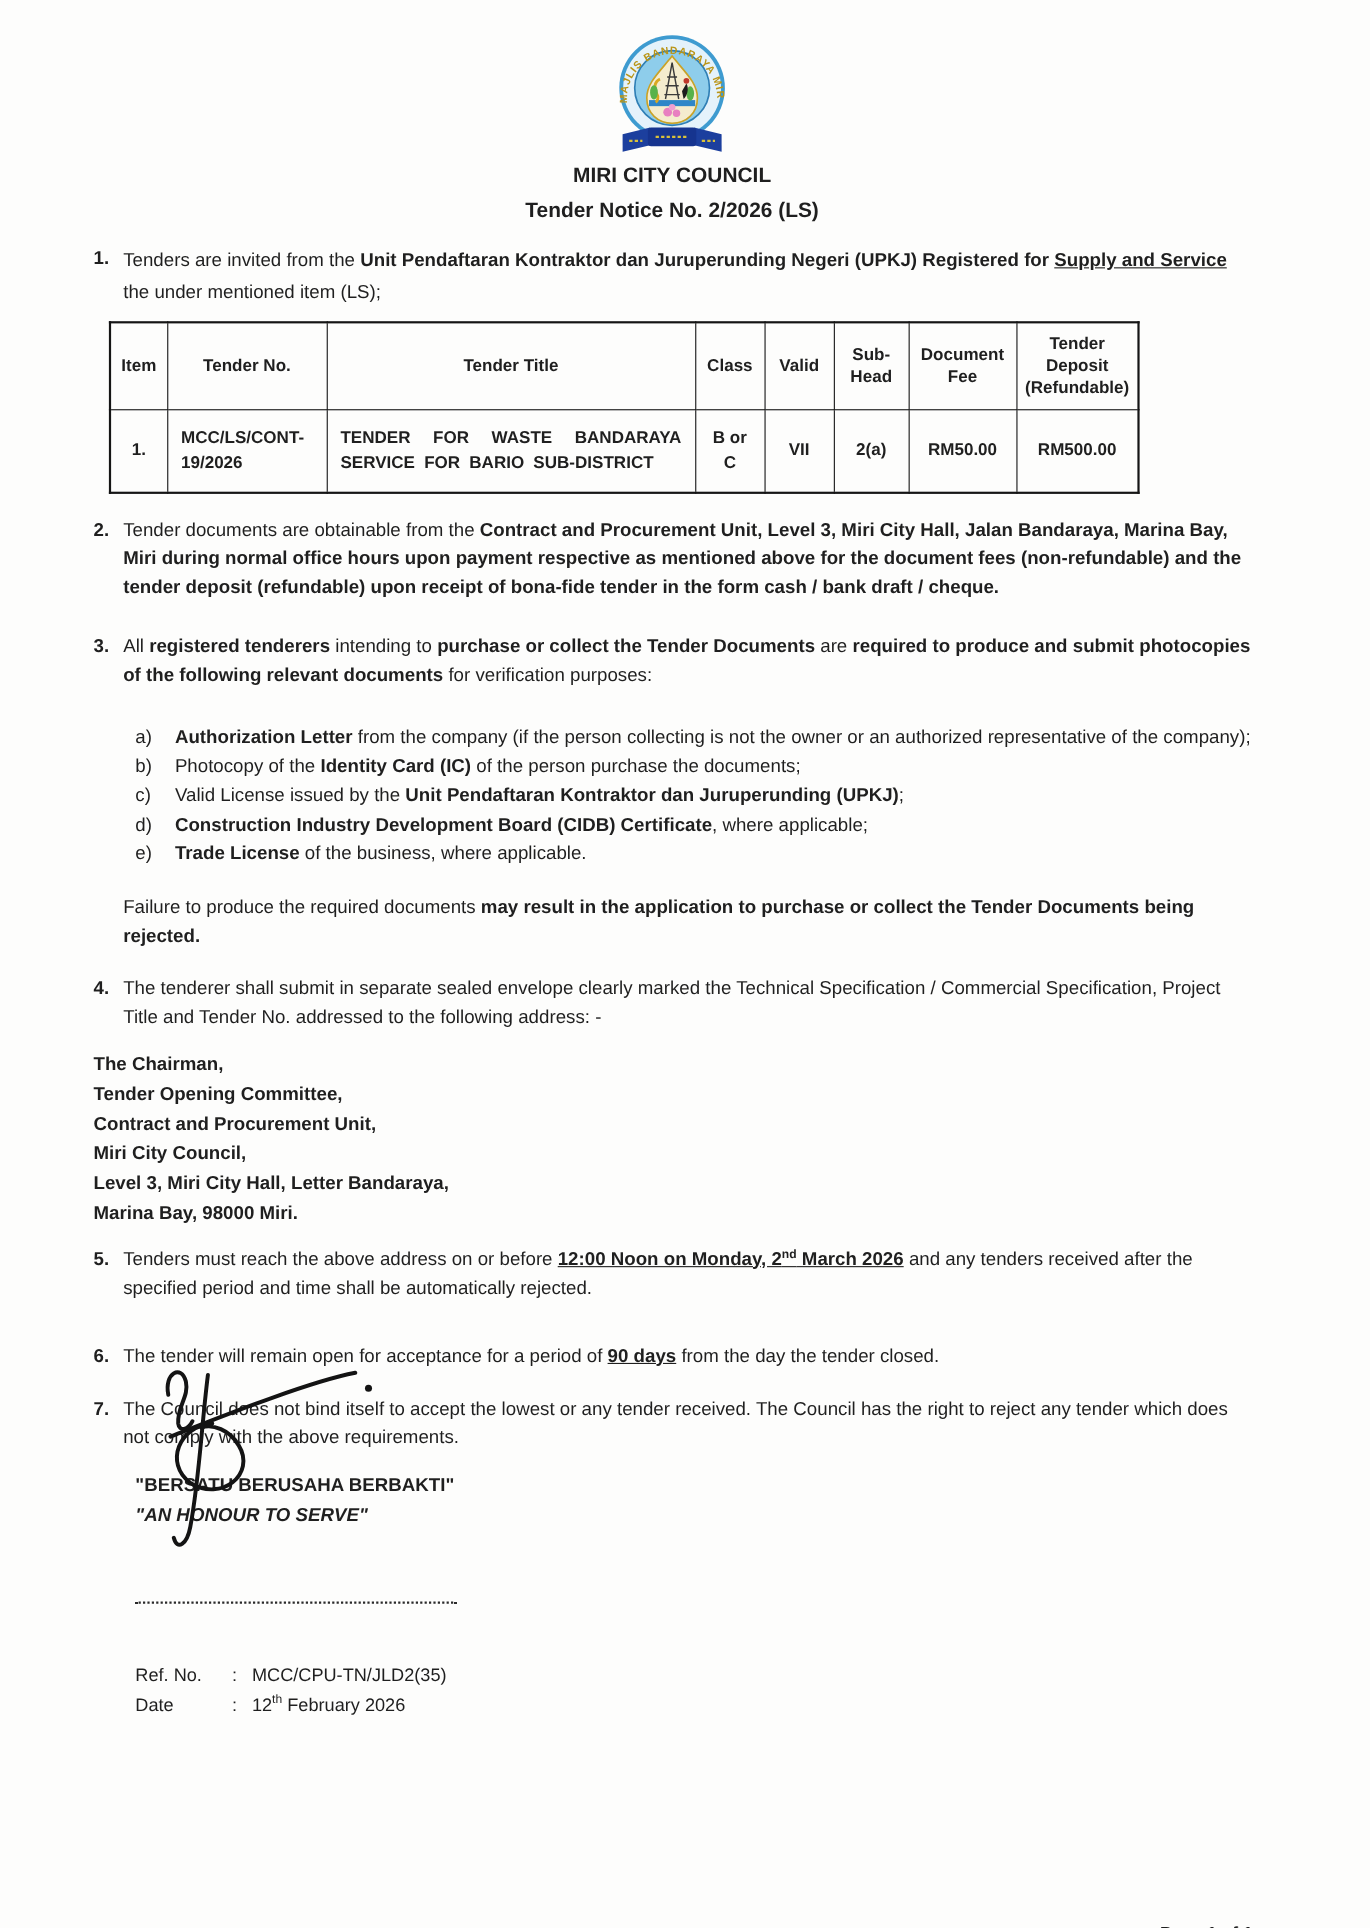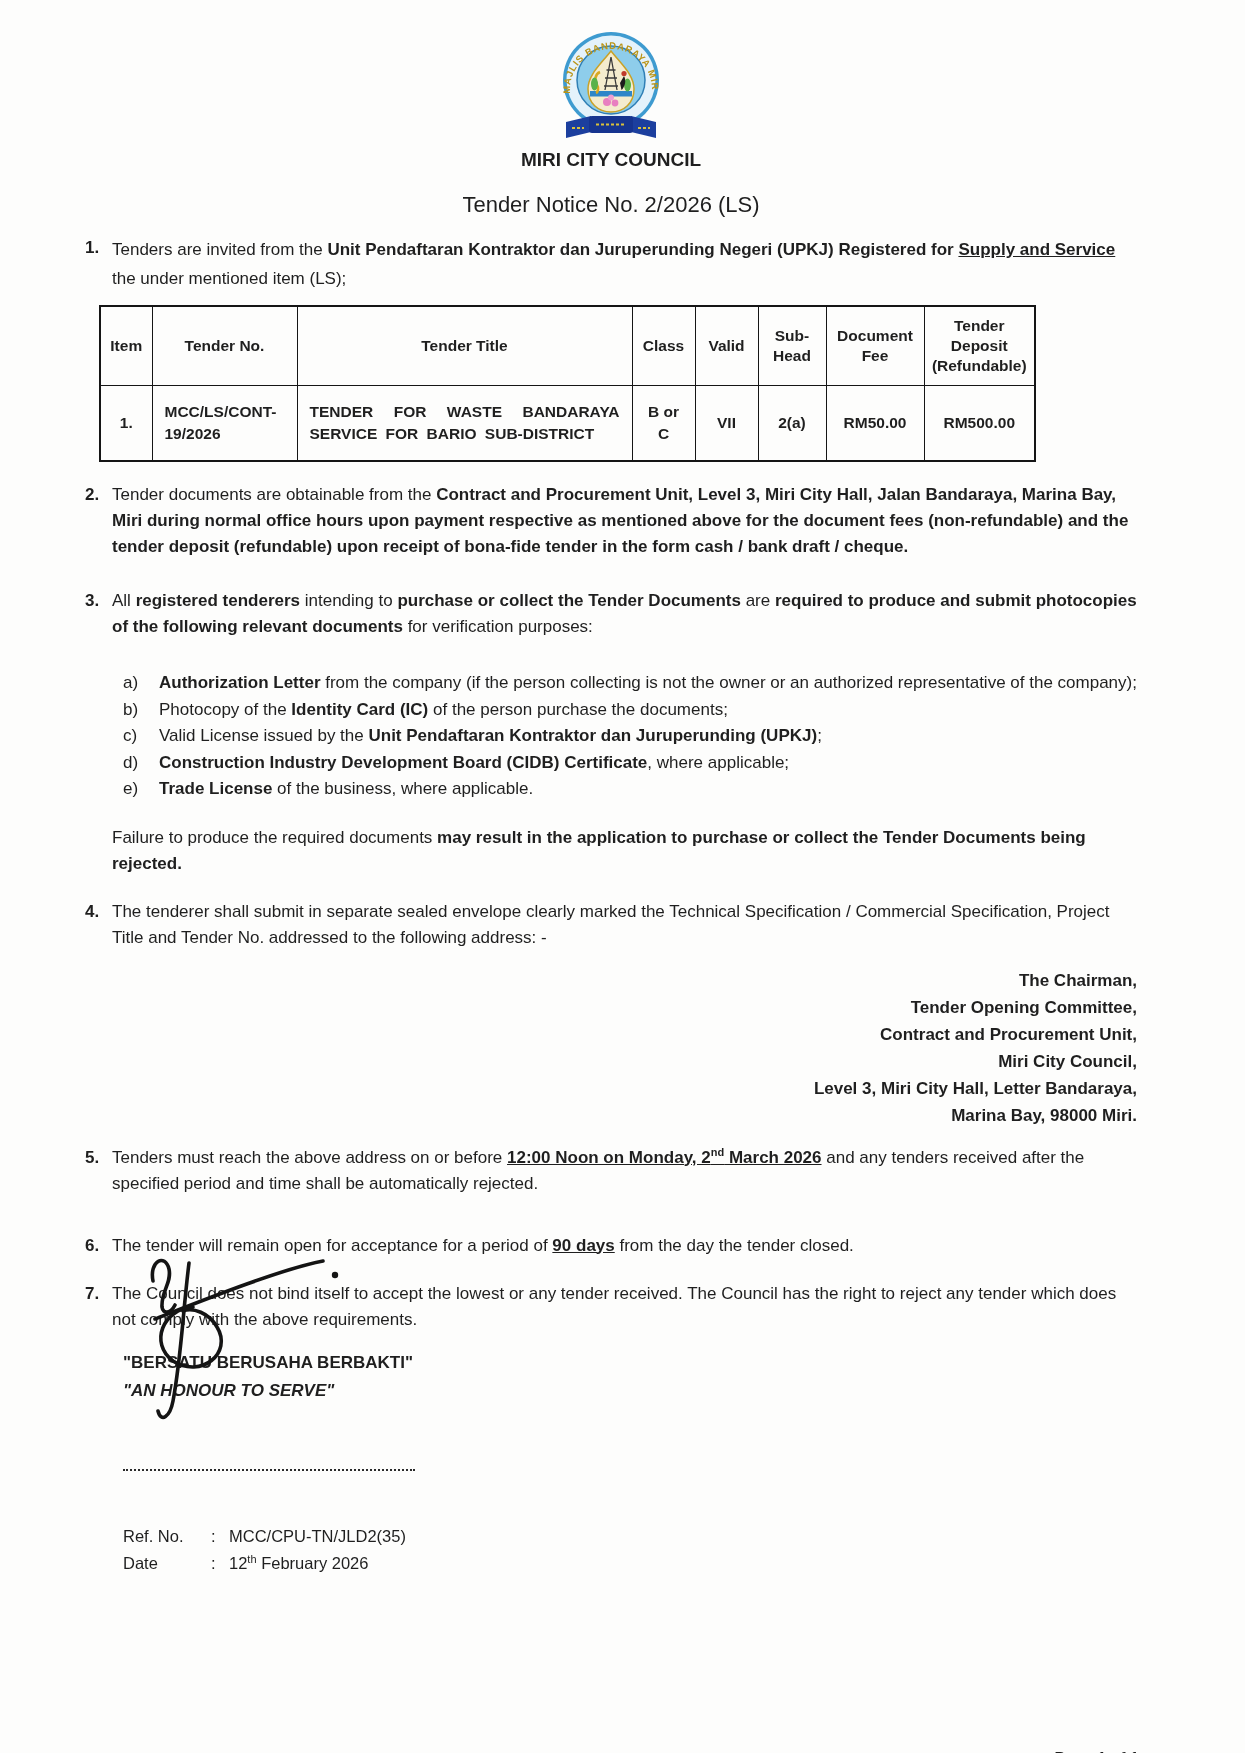--- a/index.html
+++ b/index.html
@@ -4,40 +4,40 @@
 <style>
   html,body { margin:0; padding:0; background:#e8e8e8; }
   .page {
     position:relative; width:1245px; height:1753px; margin:0 auto;
     background:#fdfdfc; overflow:hidden; color:#1f1f1f;
     font-family:"Liberation Sans", sans-serif; font-size:17px; line-height:26px;
   }
   .content { padding:0 108px 0 85px; }
   .logo-wrap { text-align:center; margin-top:26px; height:120px; }
   .org-title { text-align:center; font-size:19px; font-weight:700; margin-top:2px; line-height:24px; }
-  .notice-title { text-align:center; font-size:22px; font-weight:400; margin-top:21px; line-height:24px; }
+  .notice-title { text-align:center; font-size:19px; font-weight:700; margin-top:8px; line-height:24px; }
   .para { display:flex; }
   .pnum { flex:0 0 27px; font-weight:700; }
   .ptext { flex:1; line-height:29px; }
   .lh26 { line-height:26px; }
   .b { font-weight:700; }
   .bu { font-weight:700; text-decoration:underline; }
   .sup { font-size:11px; vertical-align:super; line-height:0; }
   .tender-table { border-collapse:collapse; margin-left:14px; margin-top:12px; width:935px;
     border:2.5px solid #151515; table-layout:fixed; }
   .tender-table th, .tender-table td { border:1.8px solid #151515; }
   .tender-table th { font-size:15.5px; font-weight:700; padding:9px 5px; line-height:20px; text-align:center; }
   .tender-table td { font-size:15.5px; font-weight:700; padding:15px 8px; line-height:22px; text-align:center; }
   td.cell-tno { text-align:left; padding-left:12px; }
   td.cell-title { text-align:justify; -moz-text-align-last:left; text-align-last:left; padding-left:12px; padding-right:12px; word-spacing:4px; }
   .indent { margin-left:38px; }
   .sub-item { display:flex; line-height:26.5px; }
   .snum { flex:0 0 36px; }
   .stext { flex:1; }
-  .address { text-align:right; font-weight:700; line-height:27px; margin-top:16px; }
+  .address { text-align:left; font-weight:700; line-height:27px; margin-top:16px; }
   .motto { font-weight:700; line-height:28px; margin-top:16px; }
   .motto .it { font-style:italic; }
   .sig-area { position:relative; }
   .dots { margin-top:64px; width:292px; border-bottom:2.5px dotted #2a2a2a; height:0; }
   .sig-name { font-weight:700; line-height:25px; margin-top:6px; }
   .sig-svg { position:absolute; left:8px; top:-100px; pointer-events:none; }
   .ref-block { margin-top:52px; font-size:16.5px; line-height:27px; }
   .ref-row { display:flex; }
   .ref-label { width:88px; }
   .ref-colon { width:18px; }

